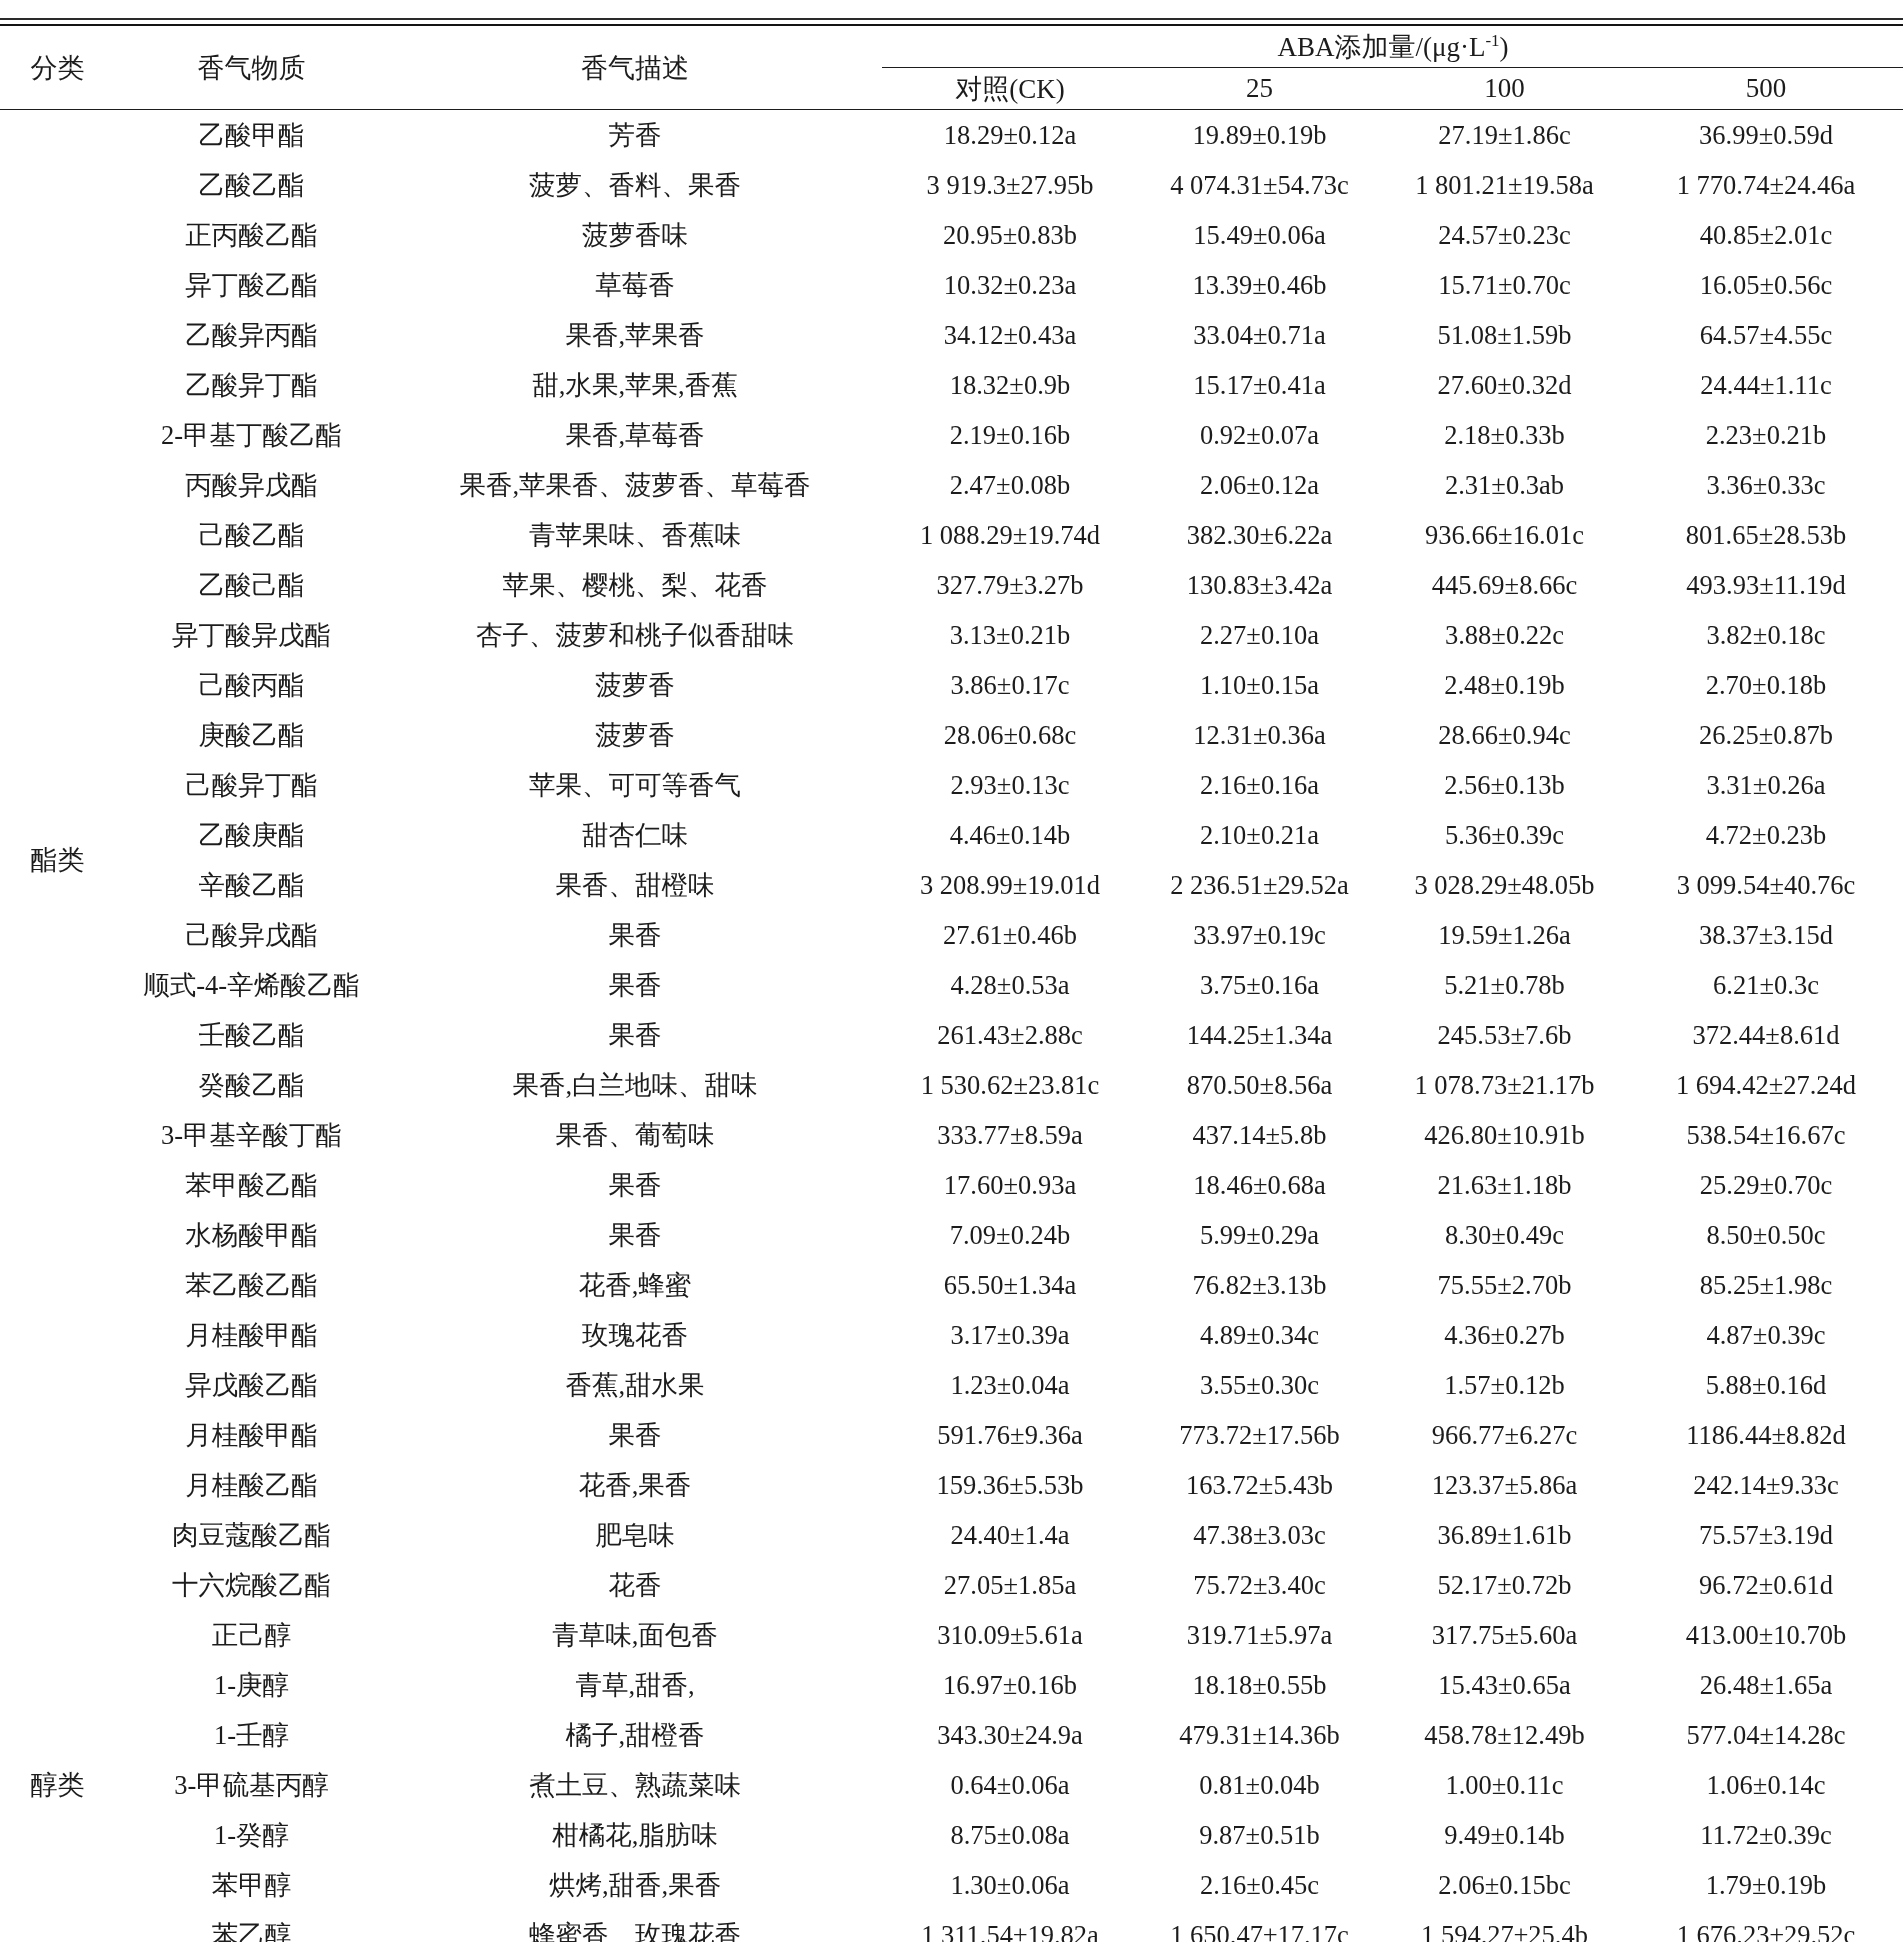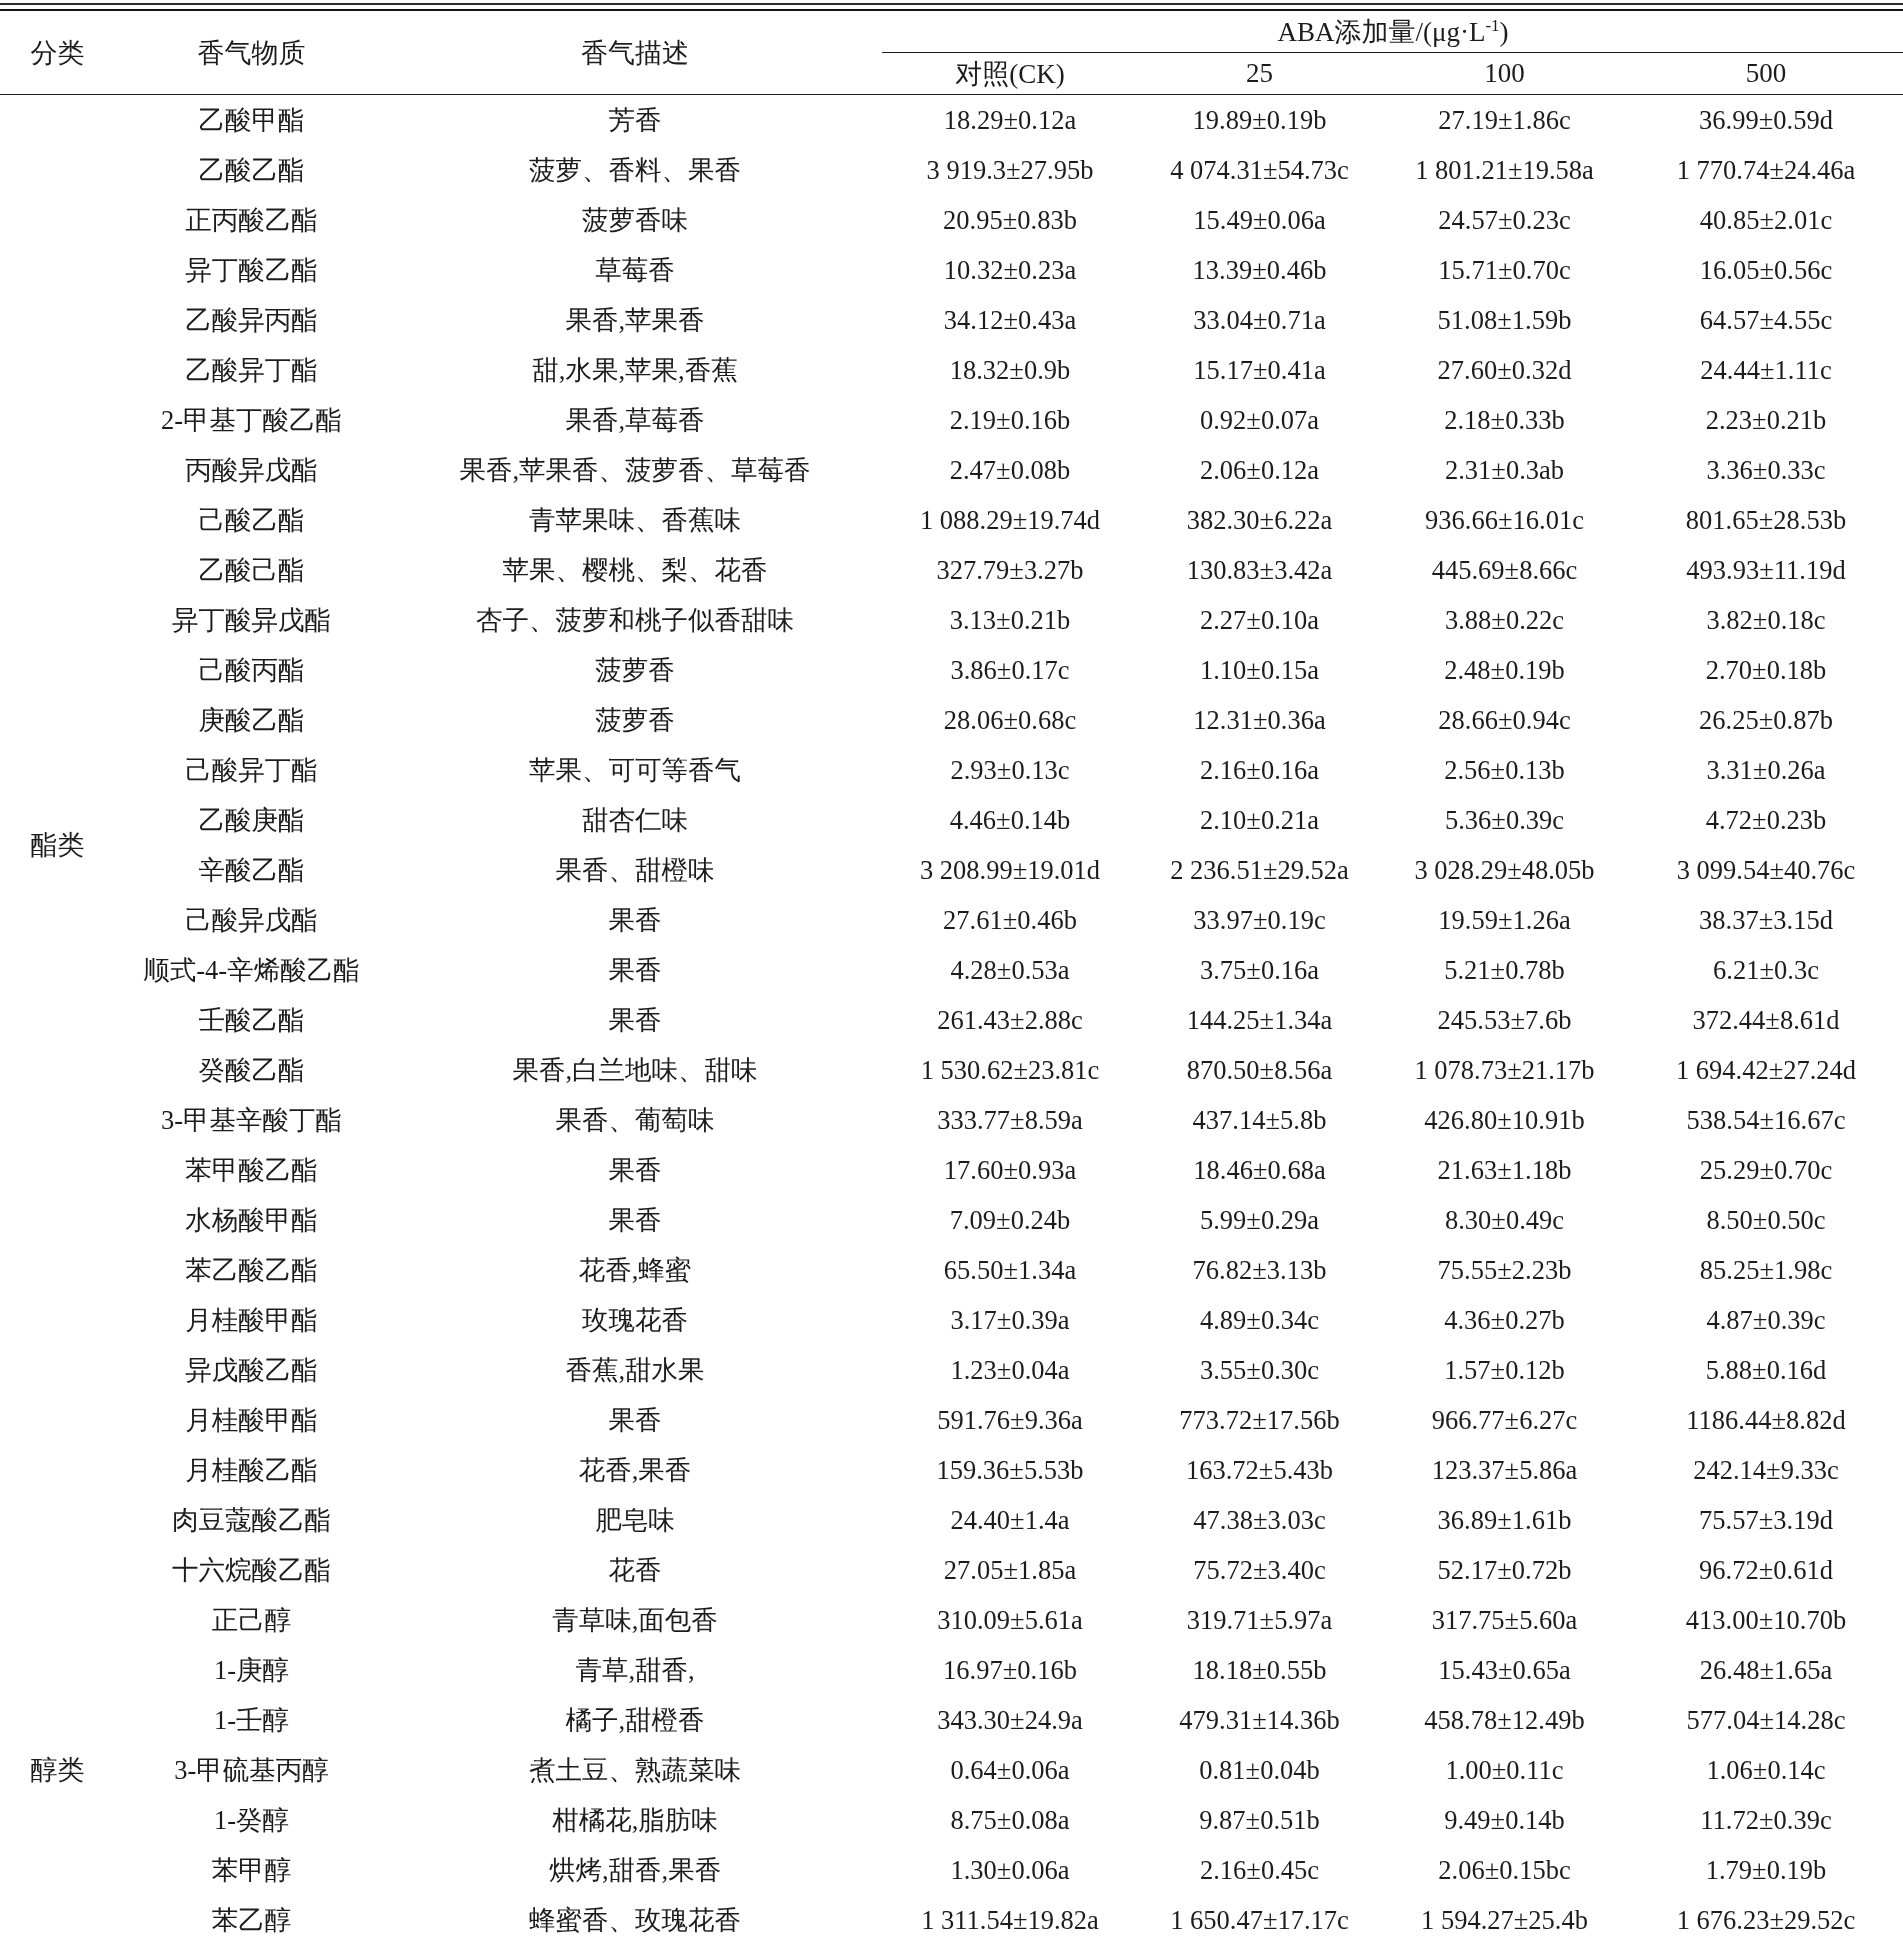--- a/index.html
+++ b/index.html
@@ -13,21 +13,21 @@
     font-family: "Liberation Serif", "DejaVu Serif", serif;
     color: #1c1c1c;
     overflow: hidden;
   }
   .sheet {
     position: relative;
     width: 1904px;
     height: 1943px;
     background: #ffffff;
     box-sizing: border-box;
-    padding-top: 3px;
+    padding-top: 18px;
   }
   .rule-top-thin {
     height: 1.8px;
     background: #2a2a2a;
     margin-bottom: 4.4px;
   }
   table {
     border-collapse: collapse;
     table-layout: fixed;
     width: 1904px;
@@ -274,21 +274,21 @@
           <td>7.09±0.24b</td>
           <td>5.99±0.29a</td>
           <td>8.30±0.49c</td>
           <td>8.50±0.50c</td>
         </tr>
         <tr>
           <td>苯乙酸乙酯</td>
           <td>花香,蜂蜜</td>
           <td>65.50±1.34a</td>
           <td>76.82±3.13b</td>
-          <td>75.55±2.23b</td>
+          <td>75.55±2.70b</td>
           <td>85.25±1.98c</td>
         </tr>
         <tr>
           <td>月桂酸甲酯</td>
           <td>玫瑰花香</td>
           <td>3.17±0.39a</td>
           <td>4.89±0.34c</td>
           <td>4.36±0.27b</td>
           <td>4.87±0.39c</td>
         </tr>

